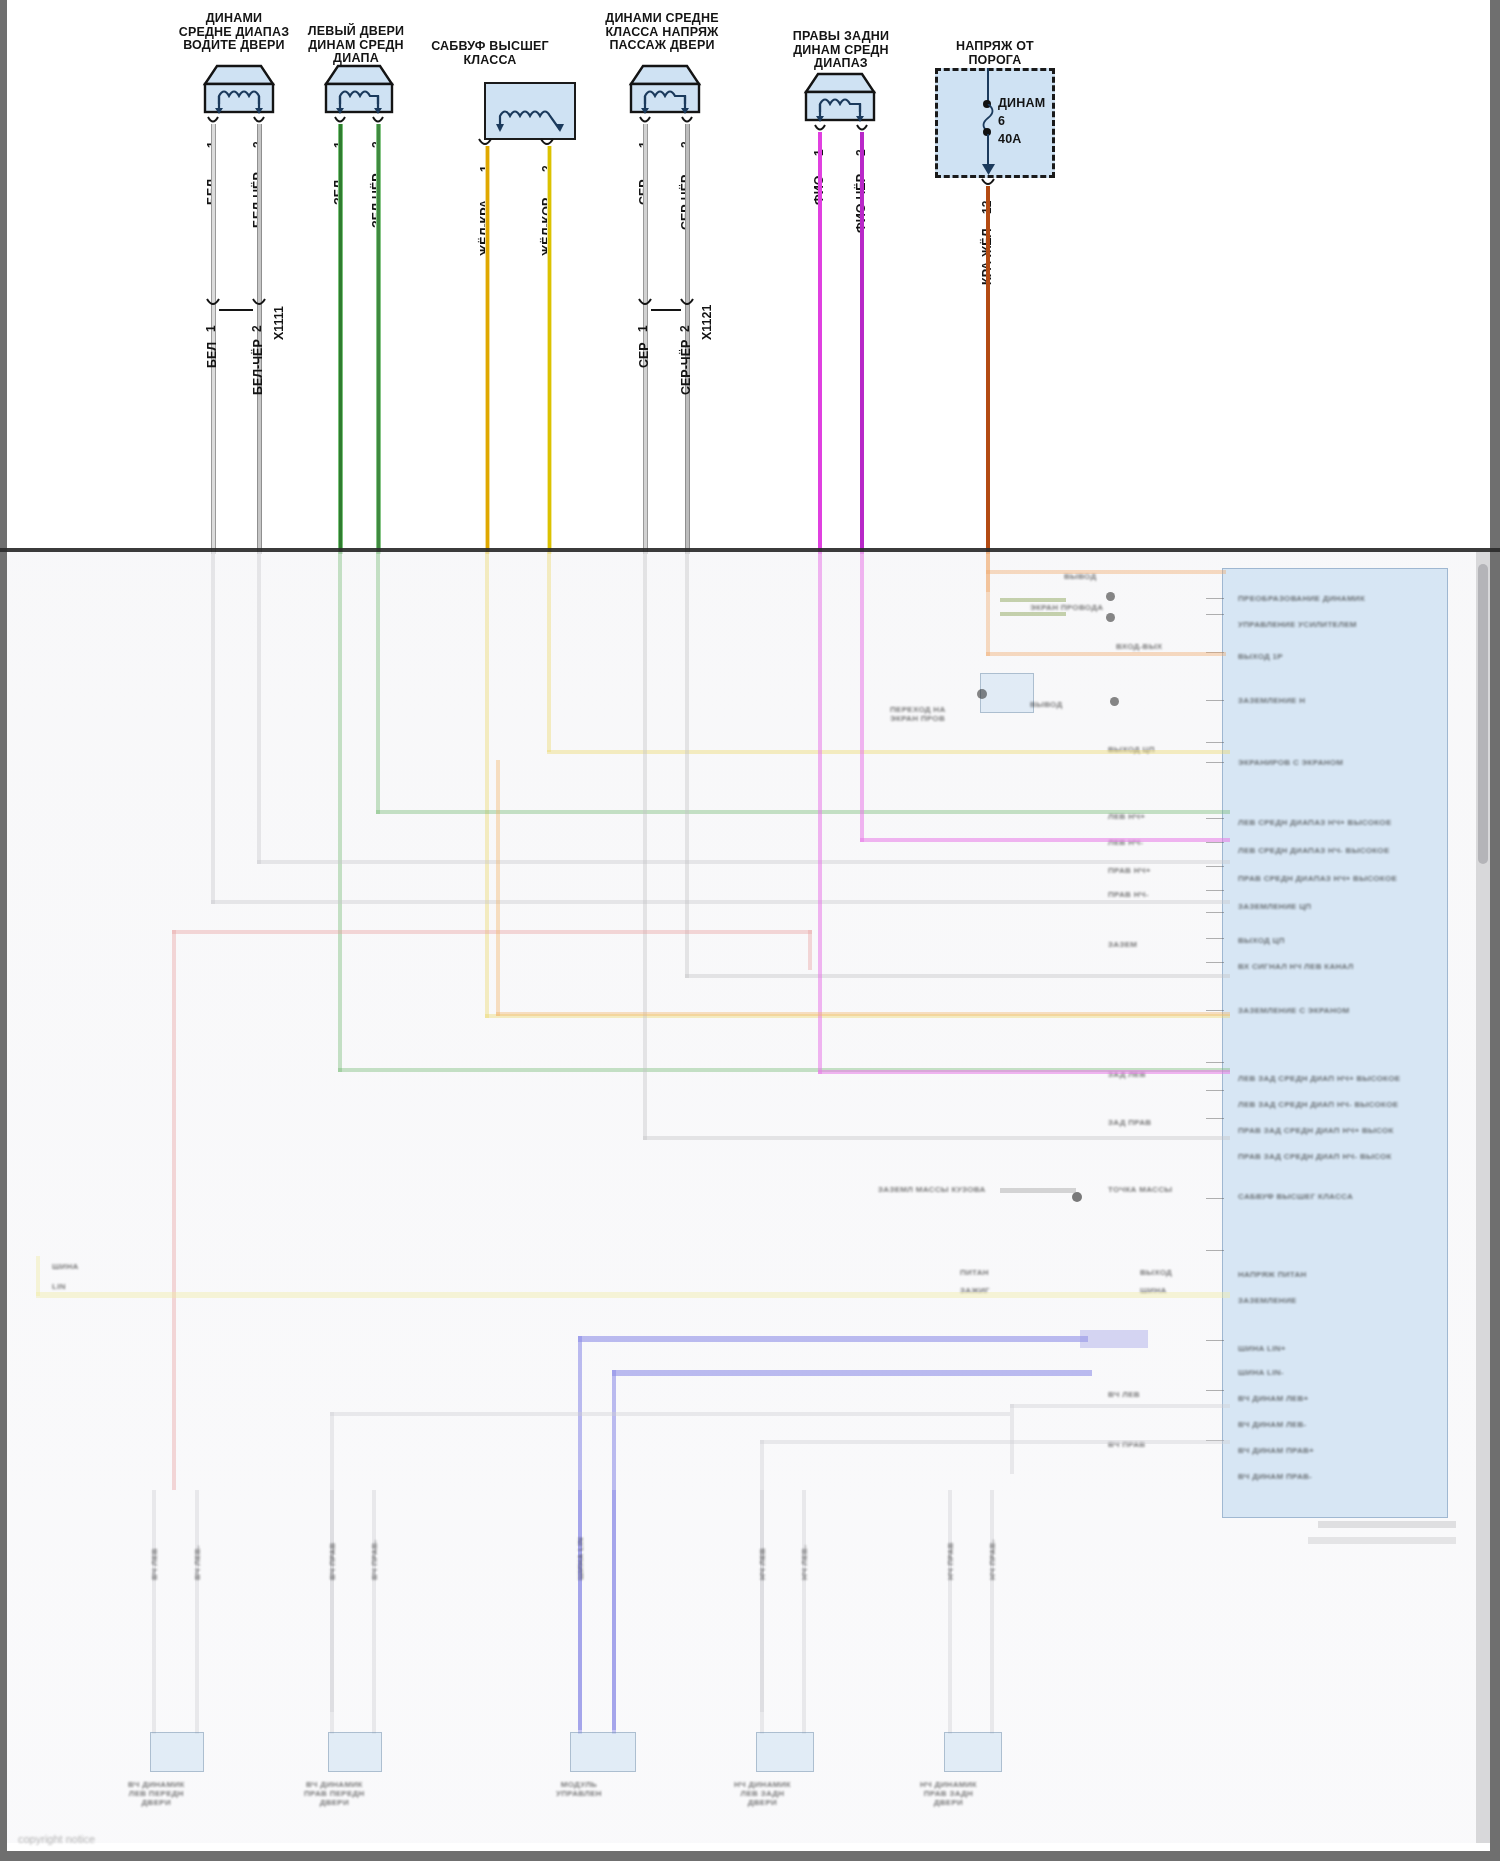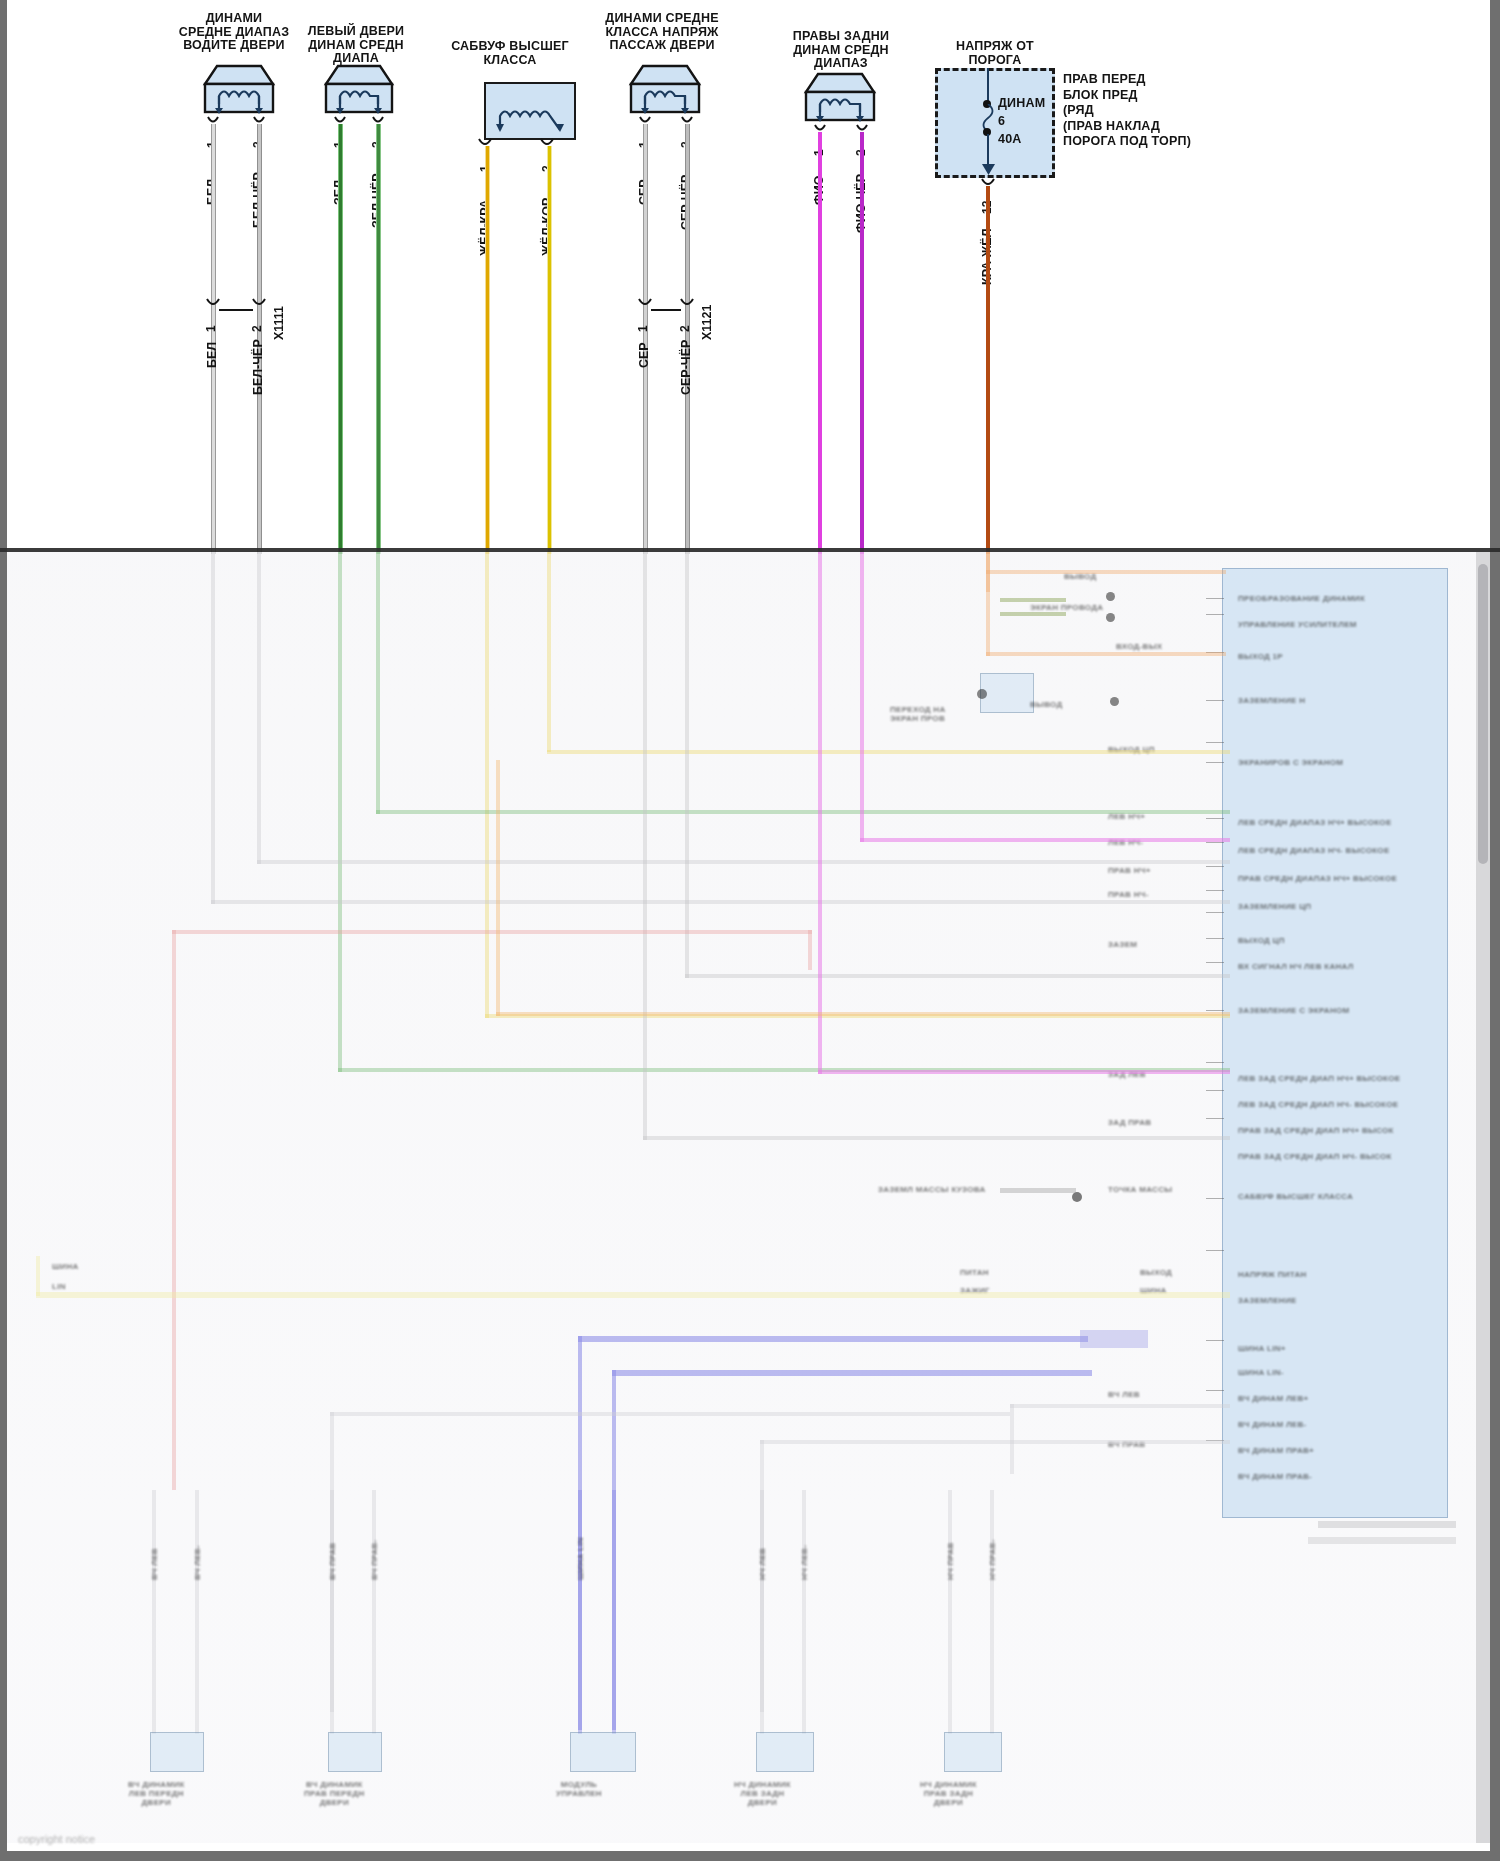--- a/index.html
+++ b/index.html
@@ -129,21 +129,21 @@
   <svg style="position:absolute;left:372px;top:116px;" width="12" height="12">
       <path d="M1,1 q5,9 10,0" fill="none" stroke="#141414" stroke-width="2"></path>
     </svg>
   <div class="vnum" style="left:332px;top:148px;">1</div>
   <div class="vnum" style="left:370px;top:148px;">2</div>
   <div class="vlbl" style="left:332px;top:205px;">ЗЕЛ</div>
   <div class="vlbl" style="left:370px;top:228px;">ЗЕЛ-ЧЁР</div>
   <div class="wire" style="left:338px;top:124px;height:430px;background:#2f7d2f;border-left:1px solid #7ac27a;border-right:1px solid #7ac27a;"></div>
   <div class="wire" style="left:376px;top:124px;height:430px;background:#3f8a3f;border-left:1px solid #86c586;border-right:1px solid #86c586;"></div>
 
-  <div class="lbl" style="left:448px;top:40px;width:124px;">САБВУФ ВЫСШЕГ КЛАССА</div>
+  <div class="lbl" style="left:428px;top:40px;width:124px;">САБВУФ ВЫСШЕГ КЛАССА</div>
   <div class="dev" style="left:484px;top:82px;width:92px;height:58px;"></div>
   <svg style="position:absolute;left:484px;top:82px;" width="92" height="58" viewBox="0 0 92 58">
     <path d="M16,48 L16,34 q5,-9 10,0 q5,-9 10,0 q5,-9 10,0 q5,-9 10,0 q5,-9 10,0 L76,48" fill="none" stroke="#1b3a5c" stroke-width="2.2"></path>
     <path d="M12,42 L16,50 L20,42 Z" fill="#1b3a5c"></path>
     <path d="M72,42 L76,50 L80,42 Z" fill="#1b3a5c"></path>
   </svg>
   <svg style="position:absolute;left:478px;top:138px;" width="14" height="13">
       <path d="M1,1 q6,10 12,0" fill="none" stroke="#141414" stroke-width="2"></path>
     </svg>
   <svg style="position:absolute;left:540px;top:138px;" width="14" height="13">
@@ -221,25 +221,20 @@
     <path d="M6,0 q9,7 0,14 q-9,7 0,14" fill="none" stroke="#1b3a5c" stroke-width="1.8"></path>
   </svg>
   <div class="dot" style="left:983px;top:128px;width:8px;height:8px;"></div>
   <div style="position:absolute;left:987px;top:134px;width:1.6px;height:36px;background:#1b3a5c;"></div>
   <svg style="position:absolute;left:982px;top:164px;" width="13" height="12">
       <path d="M0,0 L6.5,11 L13,0 Z" fill="#1b3a5c"></path>
     </svg>
   <div class="lbl left" style="left:998px;top:97px;">ДИНАМ</div>
   <div class="lbl left" style="left:998px;top:115px;">6</div>
   <div class="lbl left" style="left:998px;top:133px;">40A</div>
-  <div class="lbl left" style="left:1063px;top:72px;width:200px;line-height:15.5px;">ПРАВ ПЕРЕД
-БЛОК ПРЕД
-(РЯД
-(ПРАВ НАКЛАД
-ПОРОГА ПОД ТОРП)</div>
   <svg style="position:absolute;left:981px;top:178px;" width="14" height="13">
       <path d="M1,1 q6,10 12,0" fill="none" stroke="#141414" stroke-width="2"></path>
     </svg>
   <div class="vnum" style="left:980px;top:214px;">12</div>
   <div class="vlbl" style="left:980px;top:285px;">КРА-ЖЁЛ</div>
   <div class="wire thick" style="left:986px;top:186px;height:368px;background:#b34a12;"></div>
 
   <div class="fold-band"></div>
 
   <div class="lower-wash"></div>

